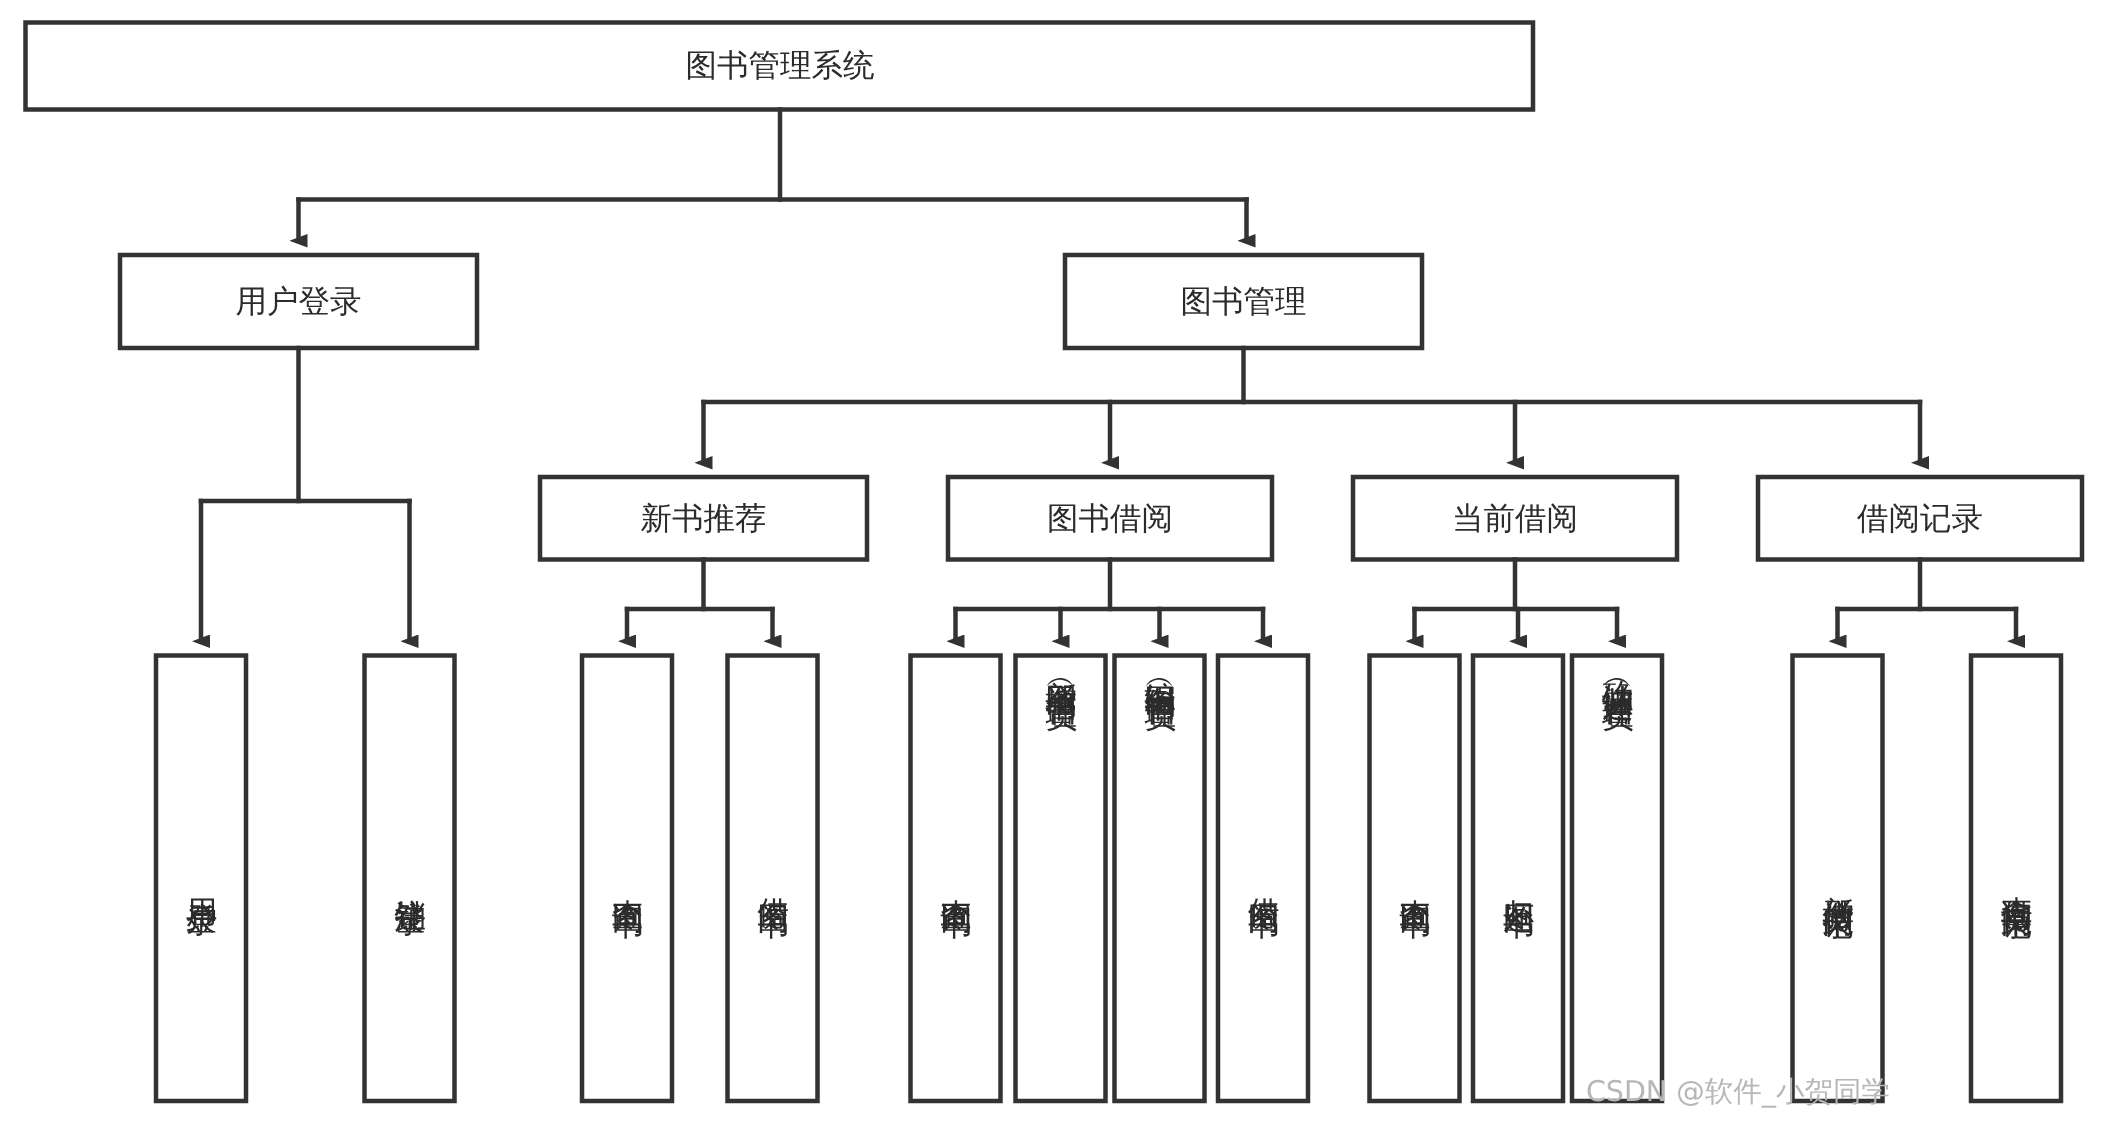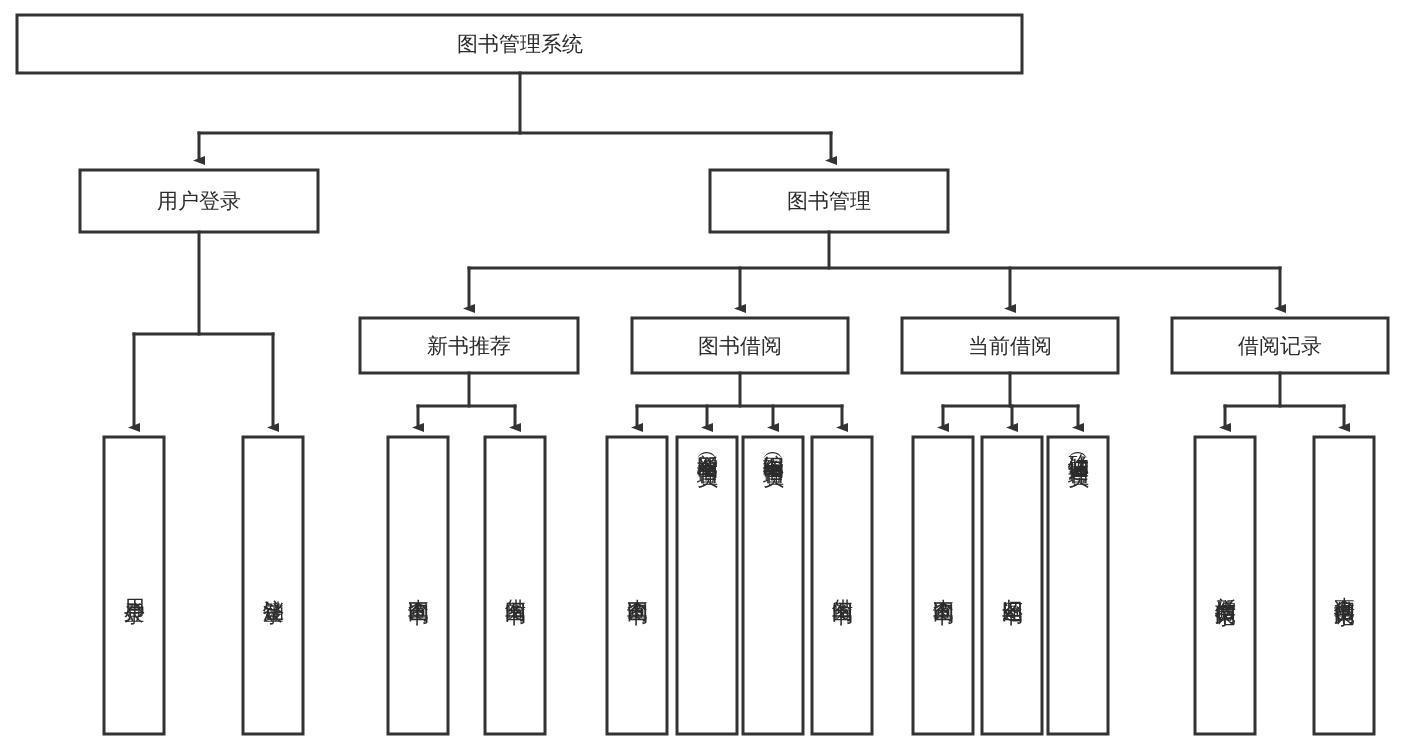--- a/index.html
+++ b/index.html
@@ -236,14 +236,15 @@
   </div>
 
   <div class="vlabel-wrap" style="left:1195px; top:437px; width:60px; height:297px;">
     <span class="vlabel-text">新增借阅记录</span>
   </div>
 
   <div class="vlabel-wrap" style="left:1314px; top:437px; width:60px; height:297px;">
     <span class="vlabel-text">查询借阅记录</span>
   </div>
 
+  <div class="watermark">CSDN @软件_小贺同学</div>
 
 </div>
 
 </body></html>

